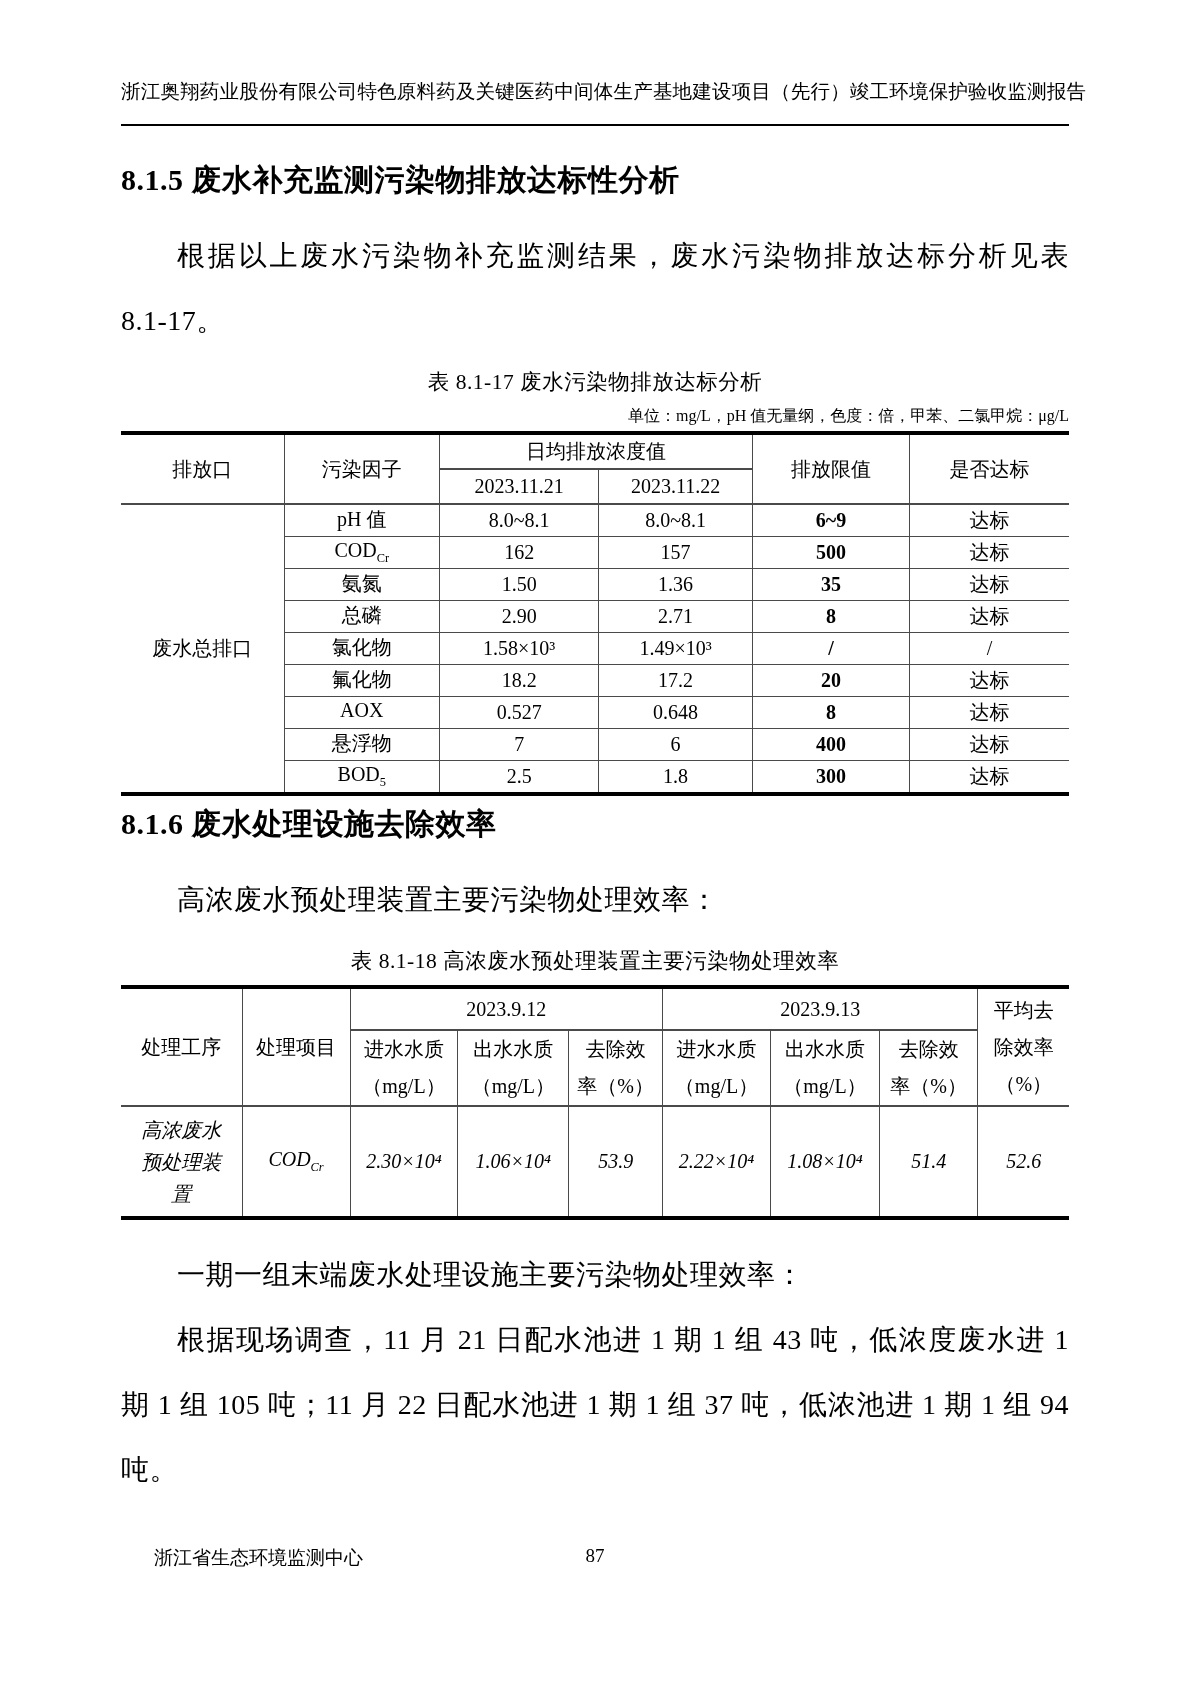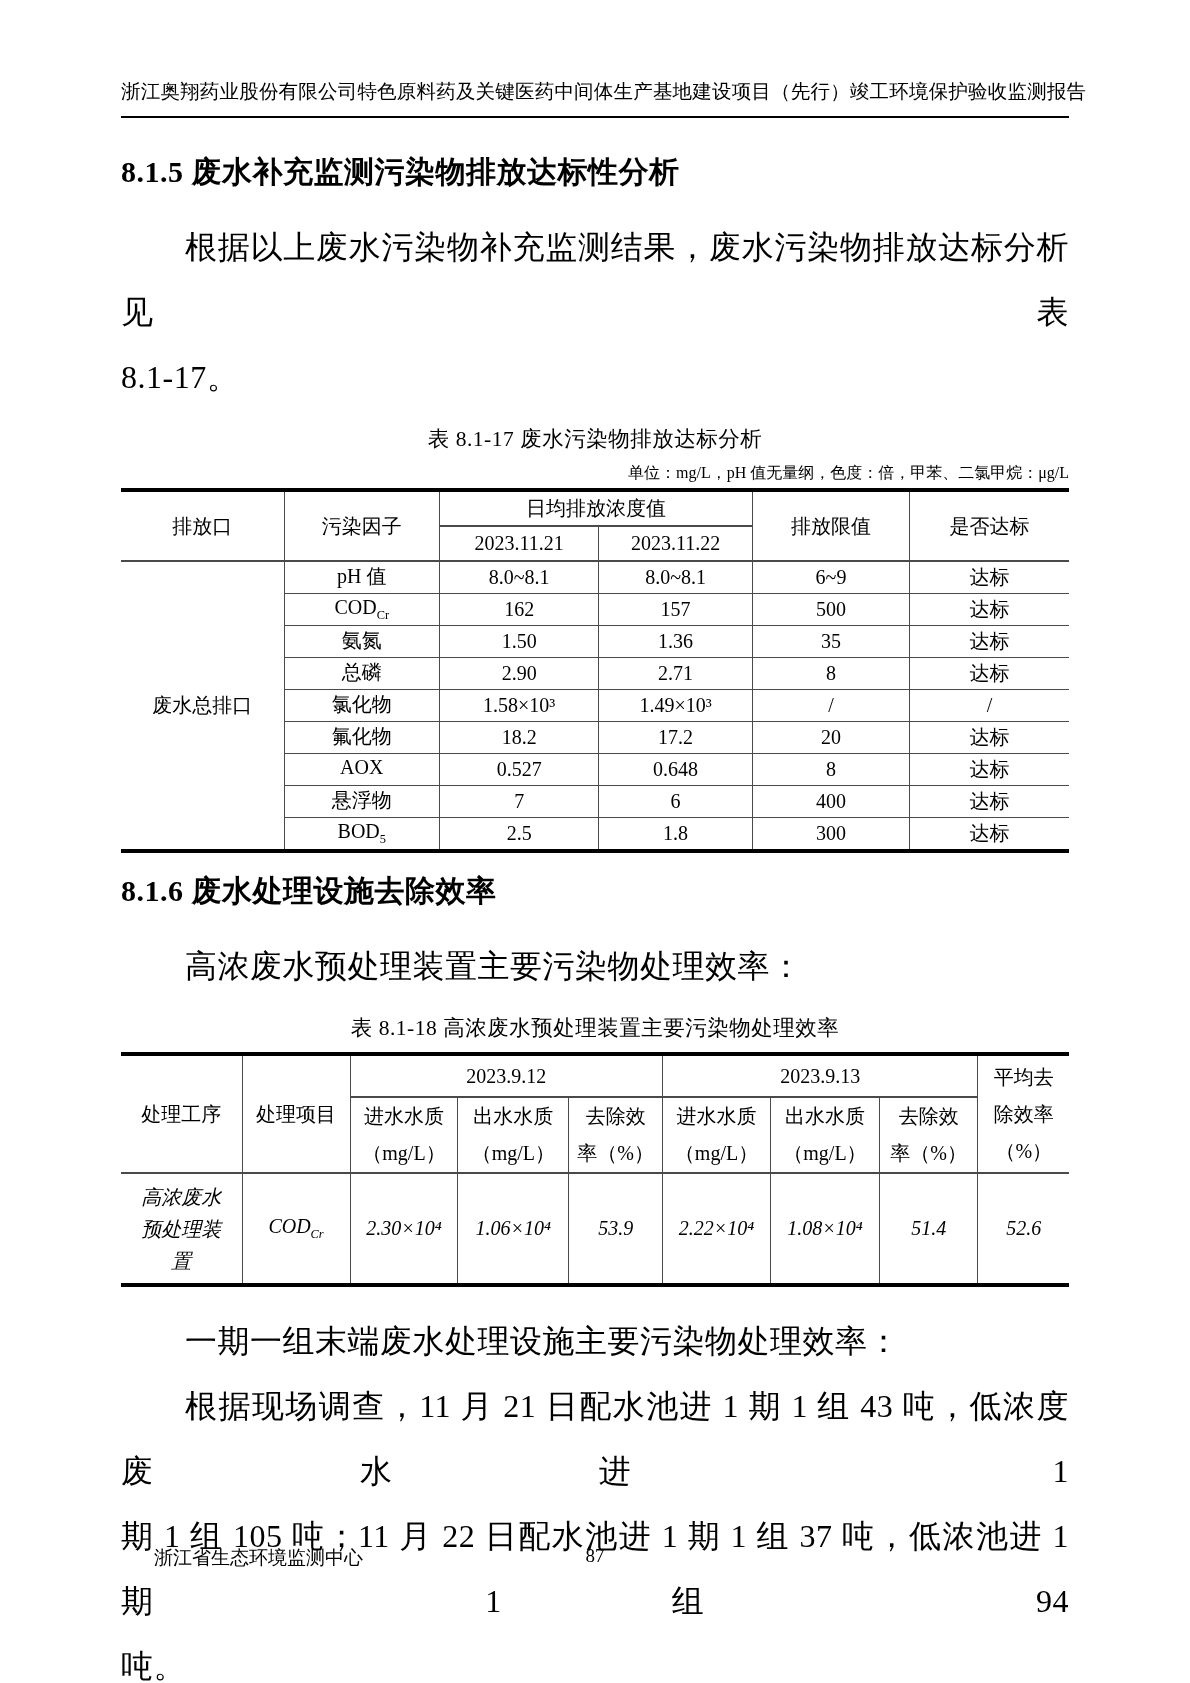--- a/index.html
+++ b/index.html
@@ -11,32 +11,32 @@
     padding: 78px 121px 0 121px;
     background: #ffffff;
     font-family: "Liberation Serif","DejaVu Serif",serif;
     color: #000;
     overflow: hidden;
   }
   .doc-header {
     font-size: 19.5px;
     text-align: center;
     letter-spacing: 0.2px;
-    padding-bottom: 11px;
+    padding-bottom: 19px;
     border-bottom: 2.5px solid #000;
     white-space: nowrap;
   }
   .sec-heading {
     font-size: 30px;
     font-weight: bold;
     margin: 34px 0 0 0;
     letter-spacing: 0.5px;
   }
   .body-line {
-    font-size: 32px;
+    font-size: 28px;
     line-height: 65px;
     letter-spacing: 0.5px;
   }
   .indent { text-indent: 2em; }
   .justify-full { text-align: justify; text-align-last: justify; }
   .p-first { margin-top: 22px; }
   .tbl-title {
     text-align: center;
     font-size: 21.5px;
     font-weight: normal;
@@ -61,21 +61,21 @@
   th, td {
     border: 1.5px solid #4a4a4a;
     text-align: center;
     vertical-align: middle;
     font-weight: normal;
     padding: 0 4px;
   }
   thead th { border-bottom-width: 2px; }
   .t17 th { height: 33px; }
   .t17 td { height: 31px; }
-  .t17 td.limit-cell { font-weight: normal; }
+  .t17 td.limit-cell { font-weight: bold; }
   .t18 { margin-top: 10px; }
   .t18 th { height: 40px; line-height: 36px; }
   .t18 .hdr-line { line-height: 37px; }
   .t18 td { height: 40px; font-style: italic; }
   .t18 .process-cell { line-height: 32px; padding: 6px 14px; }
   .t18 td.data-cell { height: 97px; }
   sub { font-size: 0.62em; }
   .doc-footer {
     position: absolute;
     left: 121px;
@@ -189,21 +189,21 @@
       <tr>
         <td><span>BOD</span><sub>5</sub></td>
         <td>2.5</td>
         <td>1.8</td>
         <td class="limit-cell">300</td>
         <td>达标</td>
       </tr>
     </tbody>
   </table>
 
-  <div class="sec-heading" style="margin-top:18px;">8.1.6 废水处理设施去除效率</div>
+  <div class="sec-heading" style="margin-top:8px;">8.1.6 废水处理设施去除效率</div>
 
   <div class="body-line indent p-first">高浓废水预处理装置主要污染物处理效率：</div>
 
   <div class="tbl-title">表 8.1-18 高浓废水预处理装置主要污染物处理效率</div>
 
   <table class="t18">
     <colgroup>
       <col style="width:12.9%">
         <col style="width:11.5%">
         <col style="width:11.5%">

